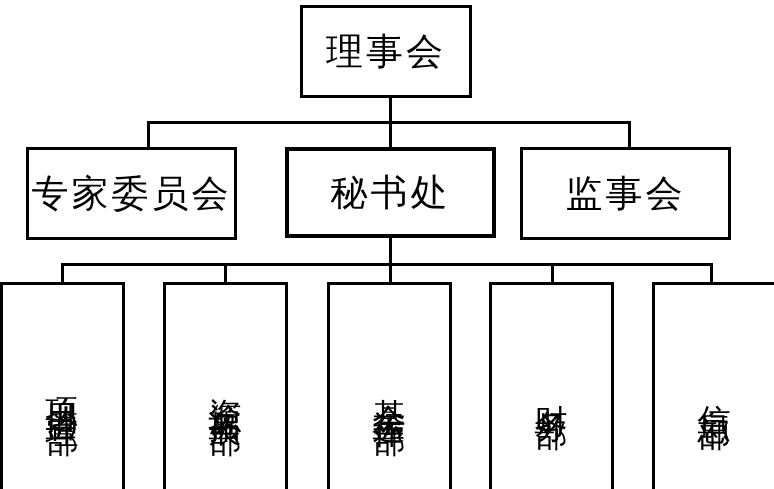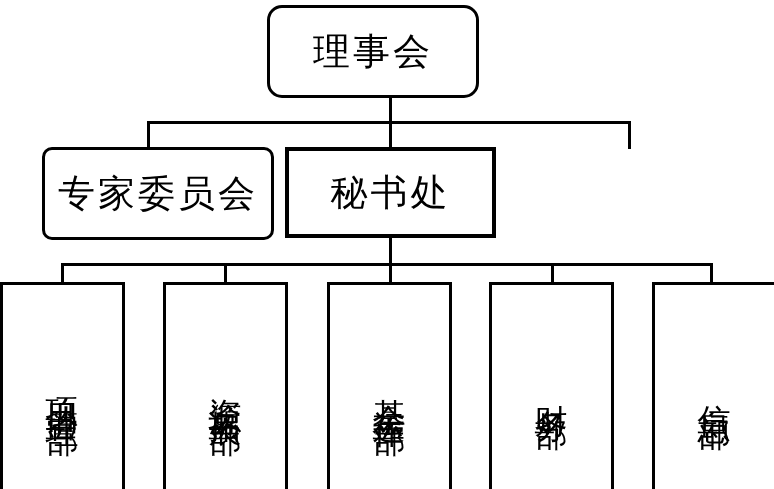--- a/index.html
+++ b/index.html
@@ -56,40 +56,43 @@
     z-index: 1;
   }
   .conn-h { height: 3px; }
   .conn-v { width: 3px; }
 </style>
 </head>
 <body>
 
 <div id="chart-root">
 
-  <div class="node" style="left:267px; top:5px; width:212px; height:93px;border-radius:15px;">
+  <div class="node" style="left:300px; top:5px; width:172px; height:93px;">
     <span class="node-label label-h">理事会</span>
   </div>
 
   <div class="conn conn-v" style="left:389px; top:96px; height:28px;"></div>
 
   <div class="conn conn-h" style="left:147px; top:121px; width:484px;"></div>
 
   <div class="conn conn-v" style="left:147px; top:121px; height:28px;"></div>
   <div class="conn conn-v" style="left:389px; top:121px; height:28px;"></div>
   <div class="conn conn-v" style="left:628px; top:121px; height:28px;"></div>
 
-  <div class="node" style="left:42px; top:147px; width:232px; height:93px;border-radius:10px;">
+  <div class="node" style="left:26px; top:147px; width:211px; height:93px;">
     <span class="node-label label-h">专家委员会</span>
   </div>
 
   <div class="node emphasis" style="left:285px; top:147px; width:211px; height:91px;">
     <span class="node-label label-h">秘书处</span>
   </div>
 
+  <div class="node" style="left:520px; top:147px; width:211px; height:93px;">
+    <span class="node-label label-h">监事会</span>
+  </div>
 
   <div class="conn conn-v" style="left:389px; top:238px; height:28px;"></div>
 
   <div class="conn conn-h" style="left:61px; top:263px; width:651px;"></div>
 
   <div class="conn conn-v" style="left:61px; top:263px; height:21px;"></div>
   <div class="conn conn-v" style="left:224px; top:263px; height:21px;"></div>
   <div class="conn conn-v" style="left:389px; top:263px; height:21px;"></div>
   <div class="conn conn-v" style="left:551px; top:263px; height:21px;"></div>
   <div class="conn conn-v" style="left:710px; top:263px; height:21px;"></div>

